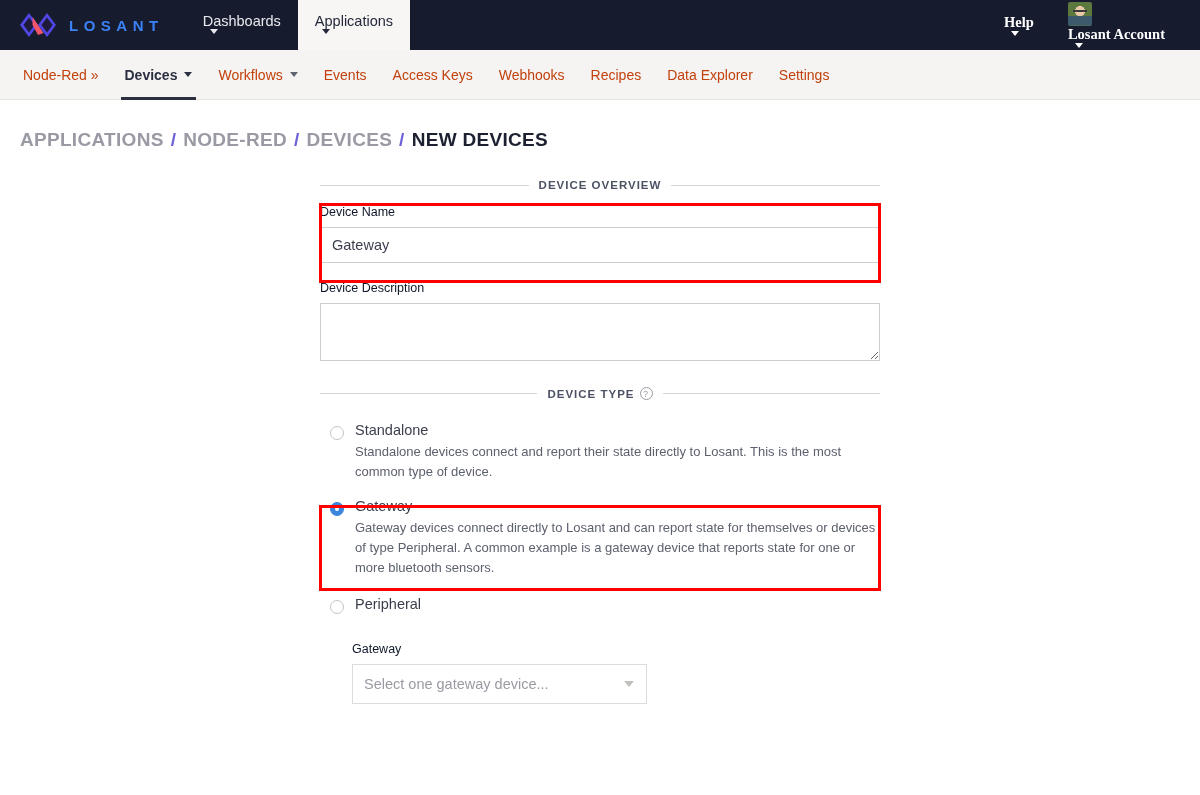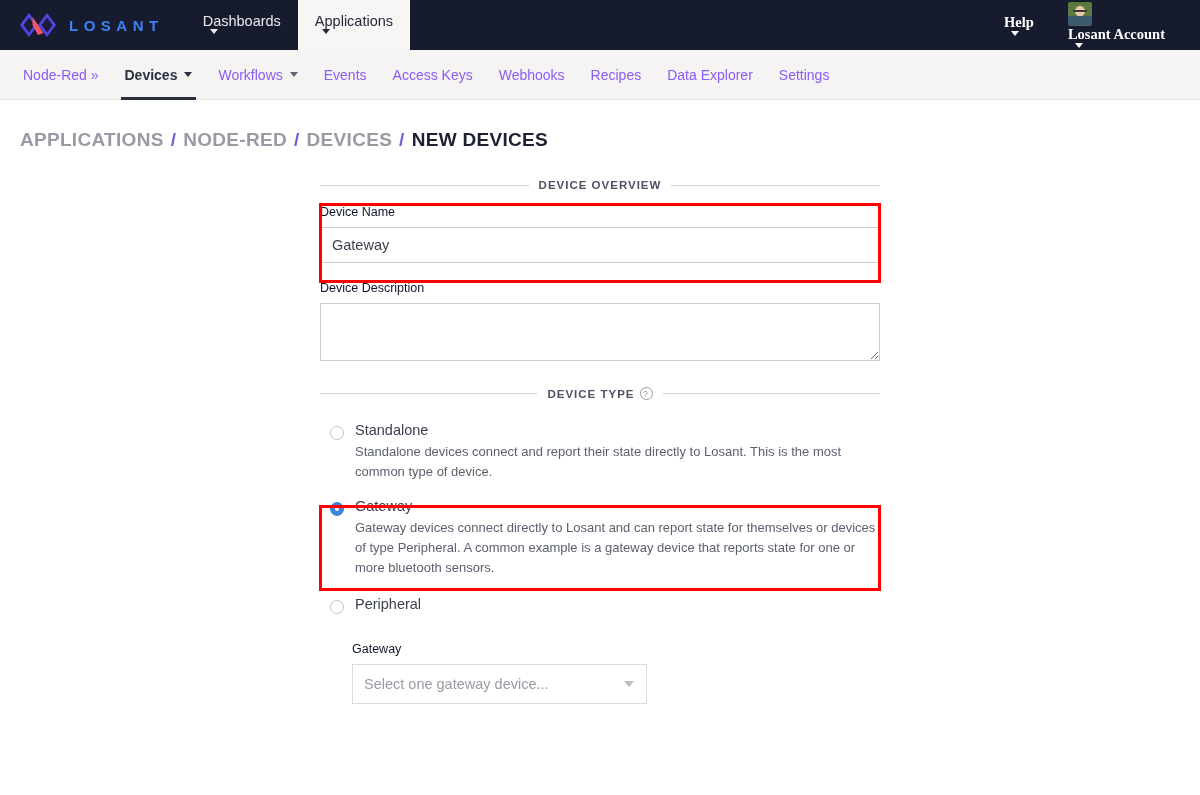--- a/index.html
+++ b/index.html
@@ -97,21 +97,21 @@
     padding-left: 10px;
     border-bottom: 1px solid #e7e5e2;
   }
   .subnav-item {
     position: relative;
     display: flex;
     align-items: center;
     height: 50px;
     padding: 0 13px;
     font-size: 14px;
-    color: #8b5cf6;
+    color: #c2410c;
     white-space: nowrap;
     cursor: pointer;
   }
   .subnav-item.strong { color: #2b3040; font-weight: bold; }
   .subnav-item.active::after {
     content: "";
     position: absolute;
     left: 9px; right: 9px; bottom: 0;
     height: 3px;
     background: #2b3040;

